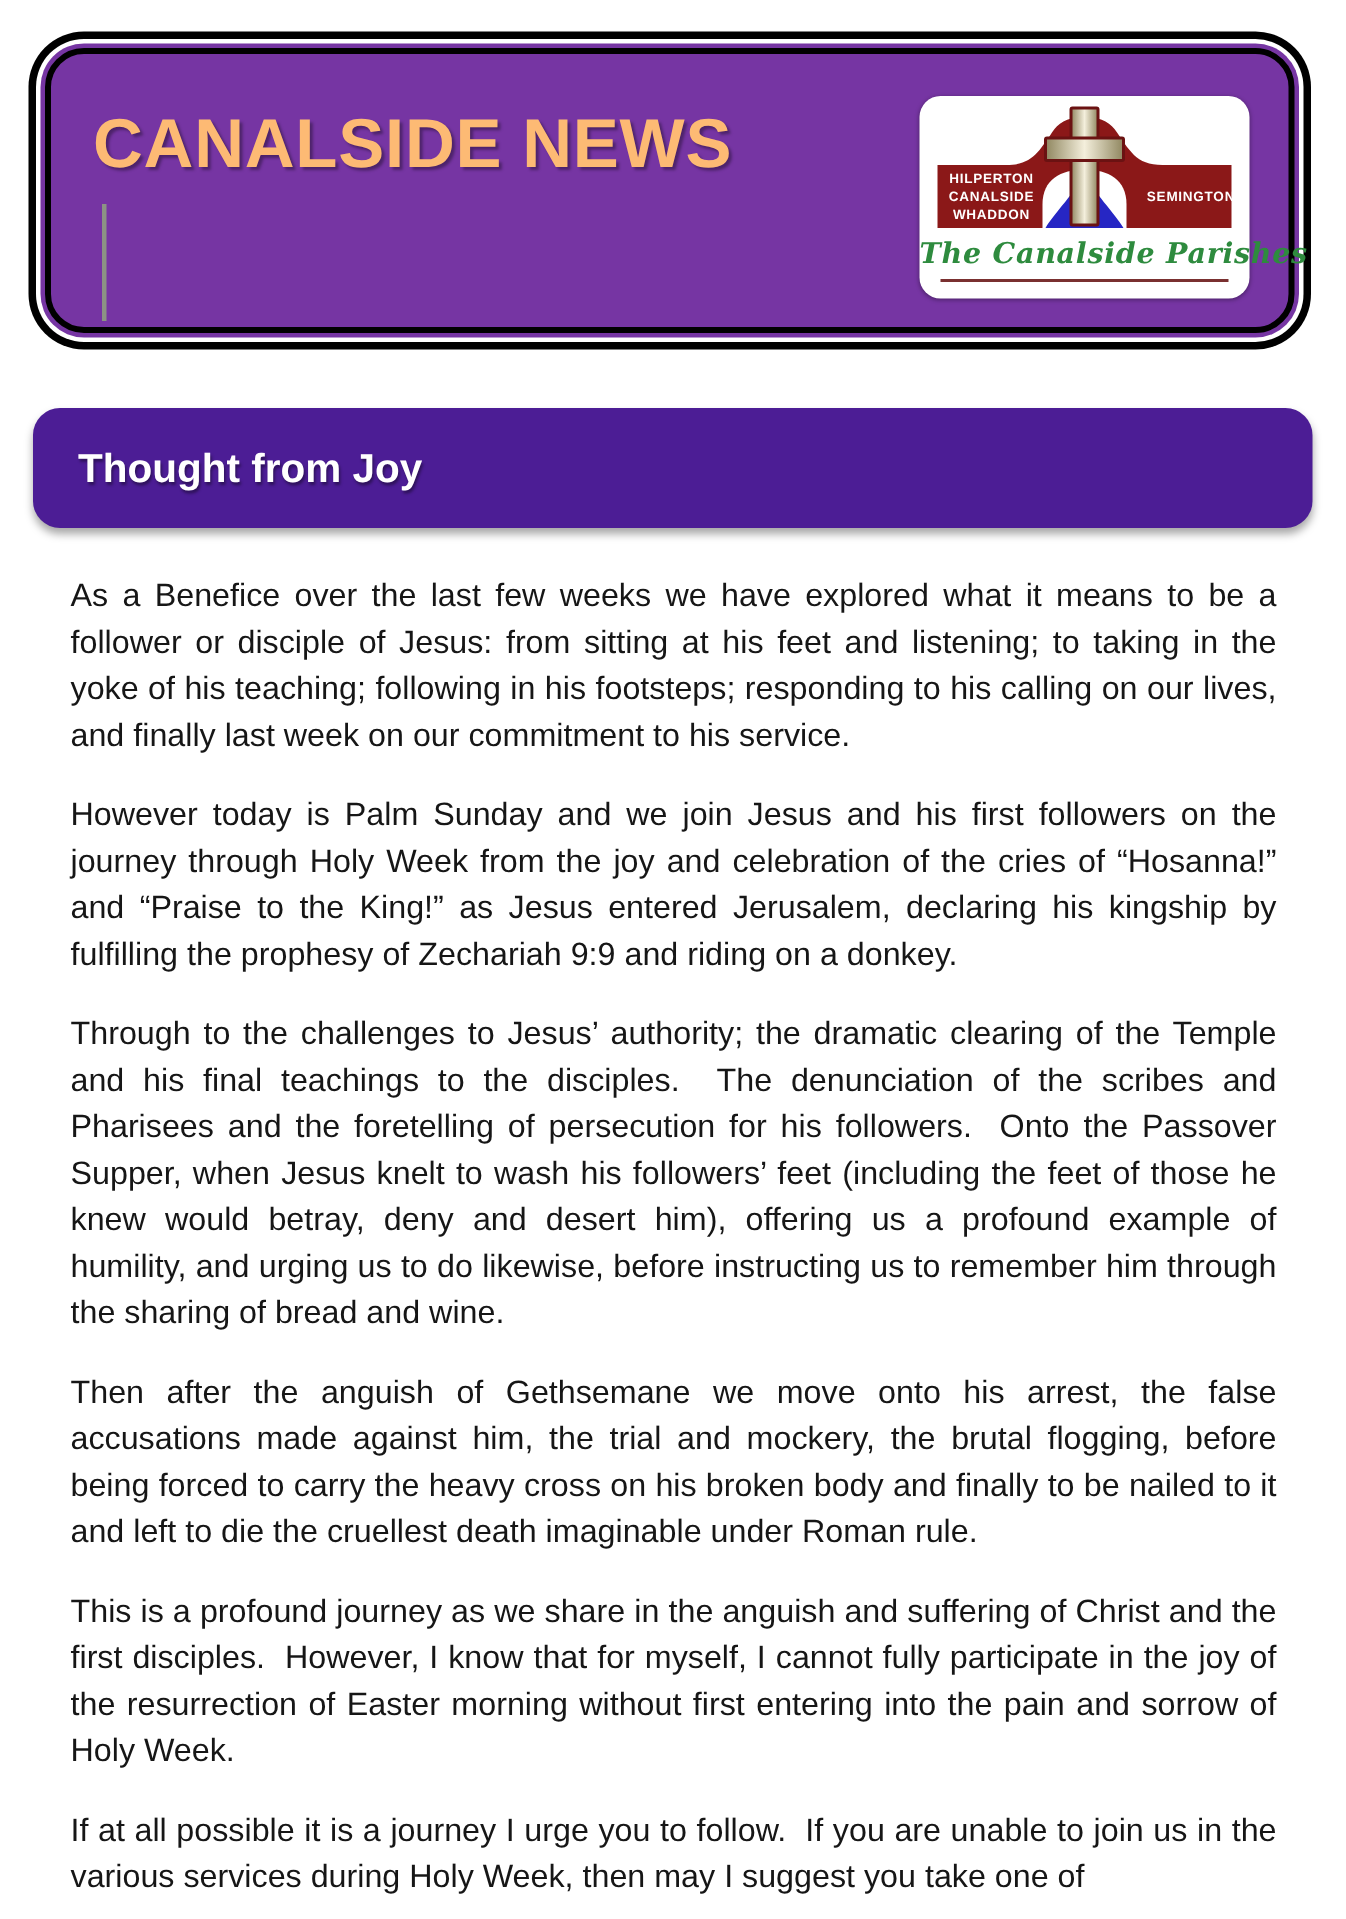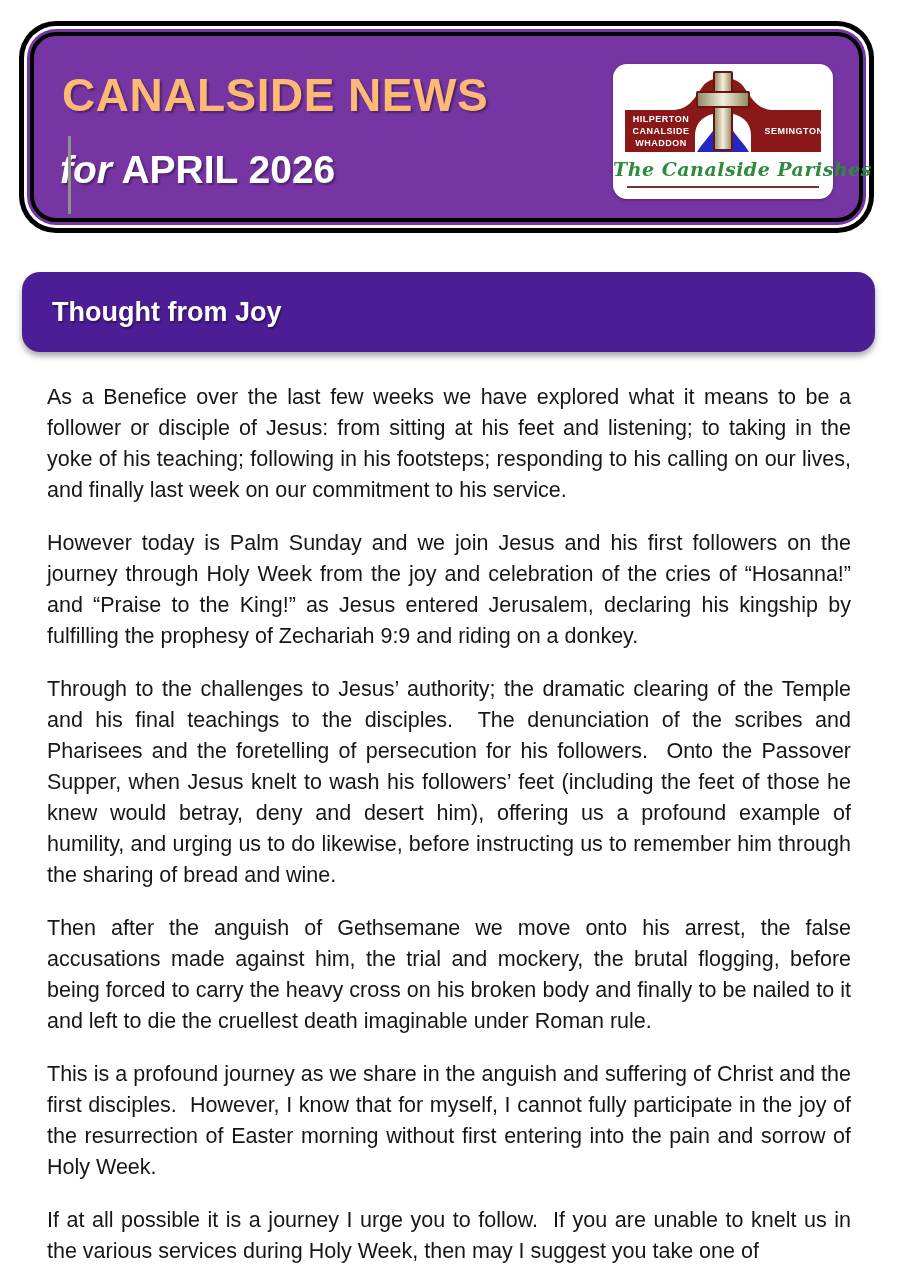--- a/index.html
+++ b/index.html
@@ -87,23 +87,20 @@
   }
   .article p:last-child { margin-bottom:0; }
 </style>
 </head>
 <body>
 
 <div class="page">
 
   <div class="masthead">
     <div class="masthead-title">CANALSIDE NEWS</div>
-    <div class="masthead-subtitle">
-      <span class="for-italic">for</span><span> APRIL 2026</span>
-    </div>
     <div class="text-cursor"></div>
 
     <div class="logo">
       <svg width="220" height="135" viewBox="0 0 220 135">
         <defs>
           <linearGradient id="crossGrad" x1="0" y1="0" x2="1" y2="0">
             <stop offset="0" stop-color="#8f865f"></stop>
             <stop offset="0.5" stop-color="#f4efdc"></stop>
             <stop offset="1" stop-color="#8f865f"></stop>
           </linearGradient>
@@ -128,16 +125,16 @@
   <div class="section-banner">
     <div class="section-banner-label">Thought from Joy</div>
   </div>
 
   <div class="article">
     <p>As a Benefice over the last few weeks we have explored what it means to be a follower or disciple of Jesus: from sitting at his feet and listening; to taking in the yoke of his teaching; following in his footsteps; responding to his calling on our lives, and finally last week on our commitment to his service.</p>
     <p>However today is Palm Sunday and we join Jesus and his first followers on the journey through Holy Week from the joy and celebration of the cries of “Hosanna!” and “Praise to the King!” as Jesus entered Jerusalem, declaring his kingship by fulfilling the prophesy of Zechariah 9:9 and riding on a donkey.</p>
     <p>Through to the challenges to Jesus’ authority; the dramatic clearing of the Temple and his final teachings to the disciples.  The denunciation of the scribes and Pharisees and the foretelling of persecution for his followers.  Onto the Passover Supper, when Jesus knelt to wash his followers’ feet (including the feet of those he knew would betray, deny and desert him), offering us a profound example of humility, and urging us to do likewise, before instructing us to remember him through the sharing of bread and wine.</p>
     <p>Then after the anguish of Gethsemane we move onto his arrest, the false accusations made against him, the trial and mockery, the brutal flogging, before being forced to carry the heavy cross on his broken body and finally to be nailed to it and left to die the cruellest death imaginable under Roman rule.</p>
     <p>This is a profound journey as we share in the anguish and suffering of Christ and the first disciples.  However, I know that for myself, I cannot fully participate in the joy of the resurrection of Easter morning without first entering into the pain and sorrow of Holy Week.</p>
-    <p>If at all possible it is a journey I urge you to follow.  If you are unable to knelt us in the various services during Holy Week, then may I suggest you take one of</p>
+    <p>If at all possible it is a journey I urge you to follow.  If you are unable to join us in the various services during Holy Week, then may I suggest you take one of</p>
   </div>
 
 </div>
 
 </body></html>

